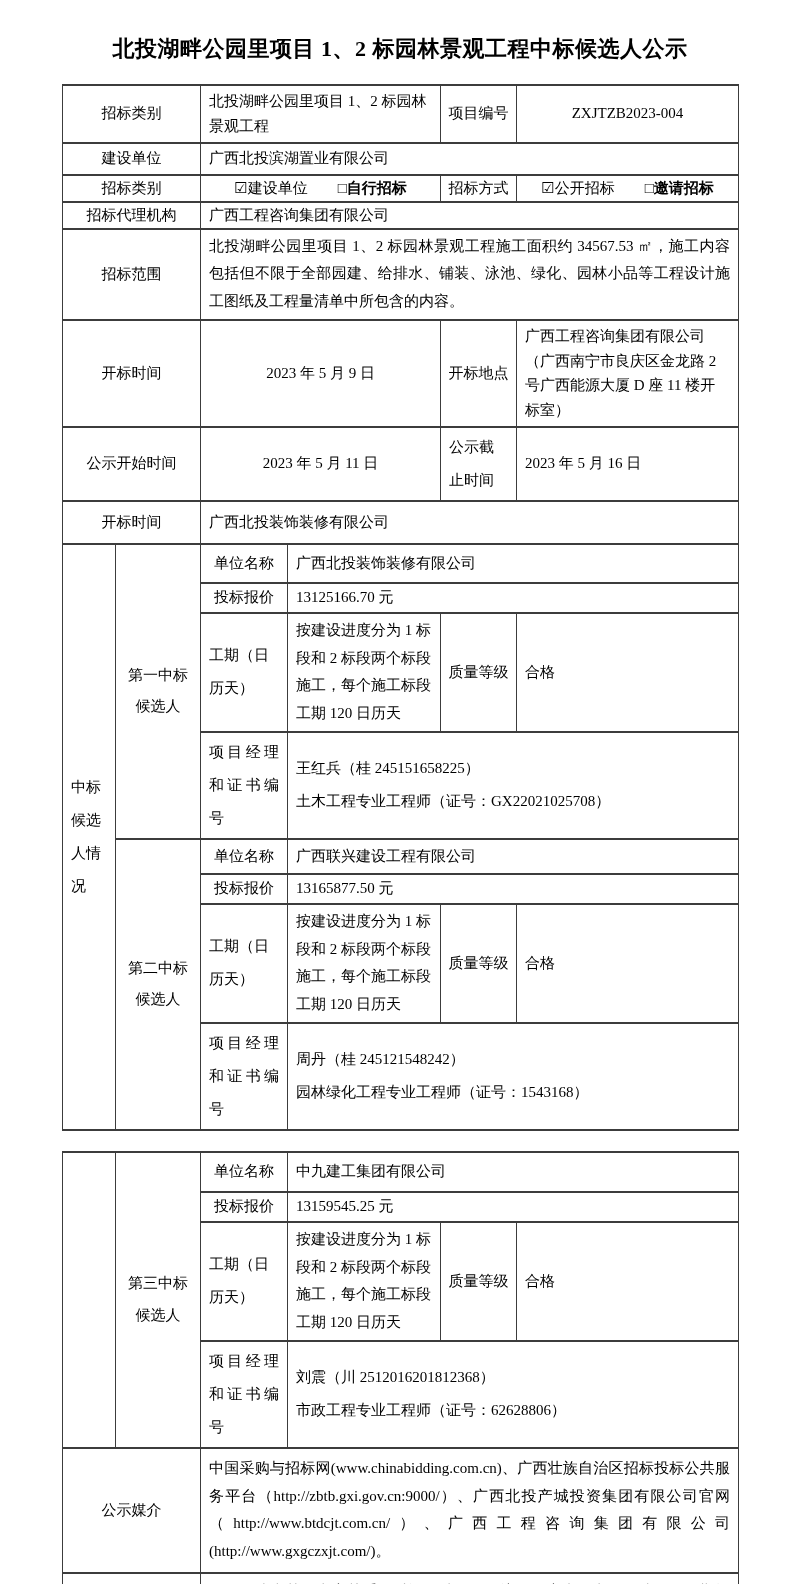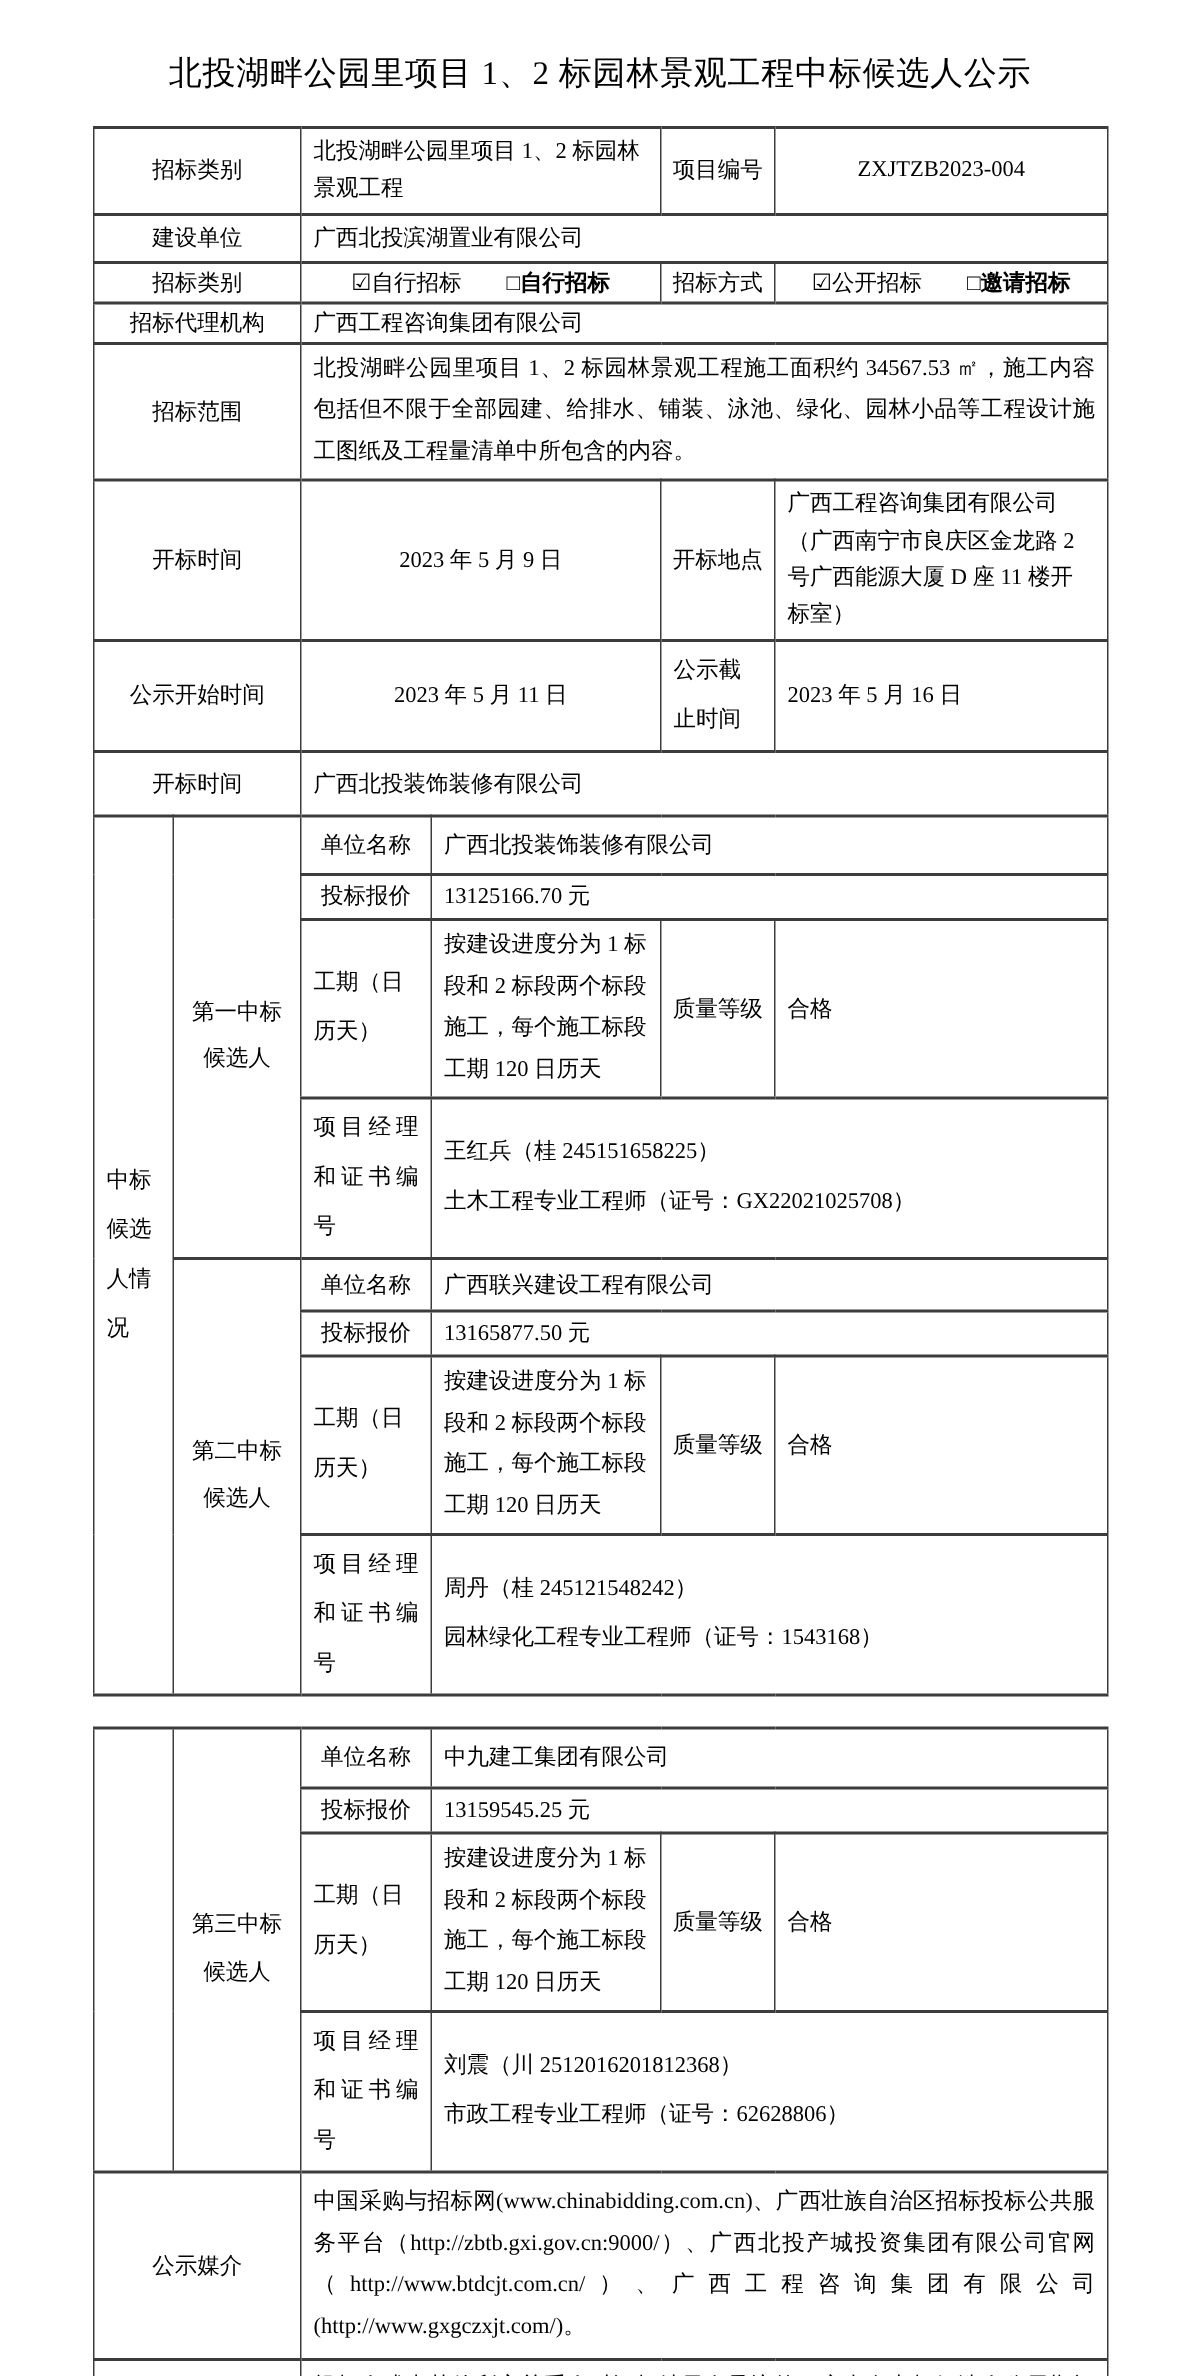--- a/index.html
+++ b/index.html
@@ -1,18 +1,18 @@
 <!DOCTYPE html>
 <html><head>
 <meta charset="utf-8">
 <style>
   html,body { margin:0; padding:0; background:#ffffff; color:#000; }
   body { width:800px; font-family:"Liberation Serif","DejaVu Serif","DejaVu Sans",serif; }
   .page { padding:28px 62px 60px 62px; }
-  .doc-title { font-size:22px; font-weight:normal; text-align:center; margin:6px 0 20px 0; letter-spacing:0.5px; }
+  .doc-title { font-size:22px; font-weight:bold; text-align:center; margin:6px 0 20px 0; letter-spacing:0.5px; }
   table { border-collapse:collapse; table-layout:fixed; width:676px; }
   td {
     border-left:1px solid #3c3c3c; border-right:1px solid #3c3c3c;
     border-top:2px solid #3c3c3c; border-bottom:2px solid #3c3c3c;
     font-size:15px; vertical-align:middle; padding:3px 8px;
     overflow:hidden;
   }
   td.label { text-align:center; padding:3px 2px; }
   td.rank  { text-align:center; padding:17px 9px; line-height:2.1; }
   td.vlabel{ padding:3px 8px; line-height:2.2; }
@@ -51,21 +51,21 @@
     </tr>
 
     <tr style="height:32px">
       <td class="label" colspan="2">建设单位</td>
       <td colspan="4">广西北投滨湖置业有限公司</td>
     </tr>
 
     <tr style="height:21px">
       <td class="label" colspan="2">招标类别</td>
       <td colspan="2" class="center">
-        <span>☑自行招标</span><span class="cb-gap">□自行招标</span>
+        <span>☑建设单位</span><span class="cb-gap">□自行招标</span>
       </td>
       <td class="label">招标方式</td>
       <td class="center">
         <span>☑公开招标</span><span class="cb-gap">□邀请招标</span>
       </td>
     </tr>
 
     <tr style="height:14px">
       <td class="label" colspan="2">招标代理机构</td>
       <td colspan="4">广西工程咨询集团有限公司</td>

